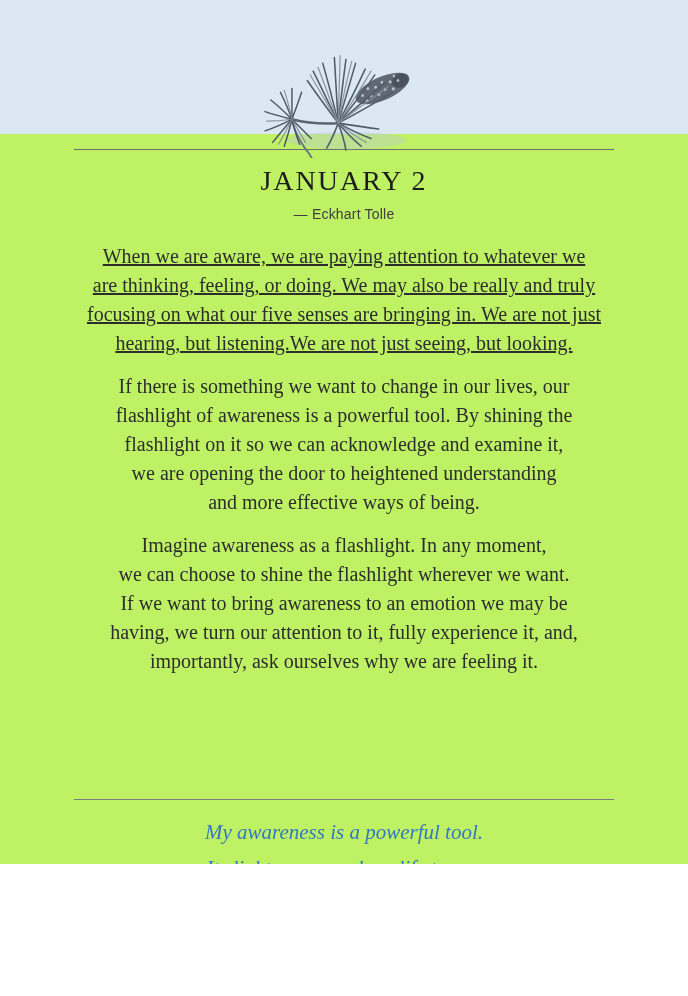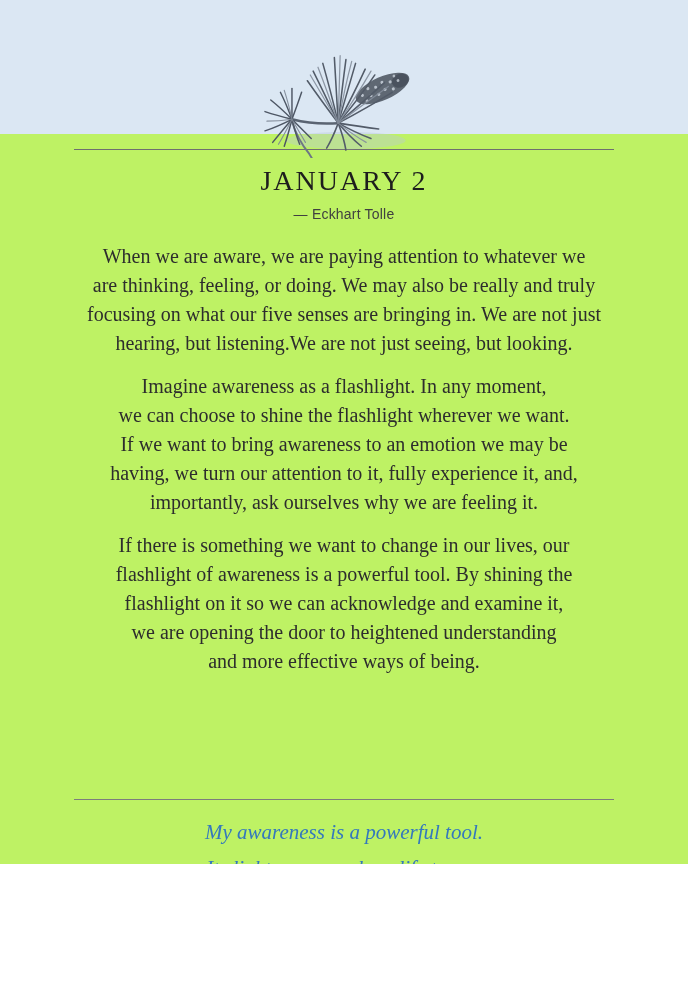--- a/index.html
+++ b/index.html
@@ -44,21 +44,21 @@
     font-family:"Liberation Sans",sans-serif;
     font-size:14px;color:#404040;
     margin:9px 0 0;letter-spacing:0.2px;
   }
   .body-text{margin:0;}
   .para{
     font-size:20px;line-height:29px;
     margin:14px 0 0;
     white-space:pre-line;
   }
-  .para:first-child{margin-top:20px;}
+  .para:first-child{margin-top:20px;text-decoration:underline;}
   .affirmation{
     font-style:italic;font-weight:normal;
     font-size:21px;line-height:36px;
     color:#3478bd;margin:14px 0 0;
     white-space:pre-line;
   }
 </style>
 </head>
 <body>
 
@@ -143,30 +143,30 @@
     <h1 class="title">JANUARY 2</h1>
 
 
     <p class="attribution">— Eckhart Tolle</p>
 
     <section class="body-text">
       <p class="para">When we are aware, we are paying attention to whatever we
 are thinking, feeling, or doing. We may also be really and truly
 focusing on what our five senses are bringing in. We are not just
 hearing, but listening.We are not just seeing, but looking.</p>
+      <p class="para">If there is something we want to change in our lives, our
+flashlight of awareness is a powerful tool. By shining the
+flashlight on it so we can acknowledge and examine it,
+we are opening the door to heightened understanding
+and more effective ways of being.</p>
       <p class="para">Imagine awareness as a flashlight. In any moment,
 we can choose to shine the flashlight wherever we want.
 If we want to bring awareness to an emotion we may be
 having, we turn our attention to it, fully experience it, and,
 importantly, ask ourselves why we are feeling it.</p>
-      <p class="para">If there is something we want to change in our lives, our
-flashlight of awareness is a powerful tool. By shining the
-flashlight on it so we can acknowledge and examine it,
-we are opening the door to heightened understanding
-and more effective ways of being.</p>
     </section>
 
     <hr class="rule rule-bottom">
 
     <p class="affirmation">My awareness is a powerful tool.
 Its light can reveal my life to me.</p>
   </main>
 
 </div>
 

